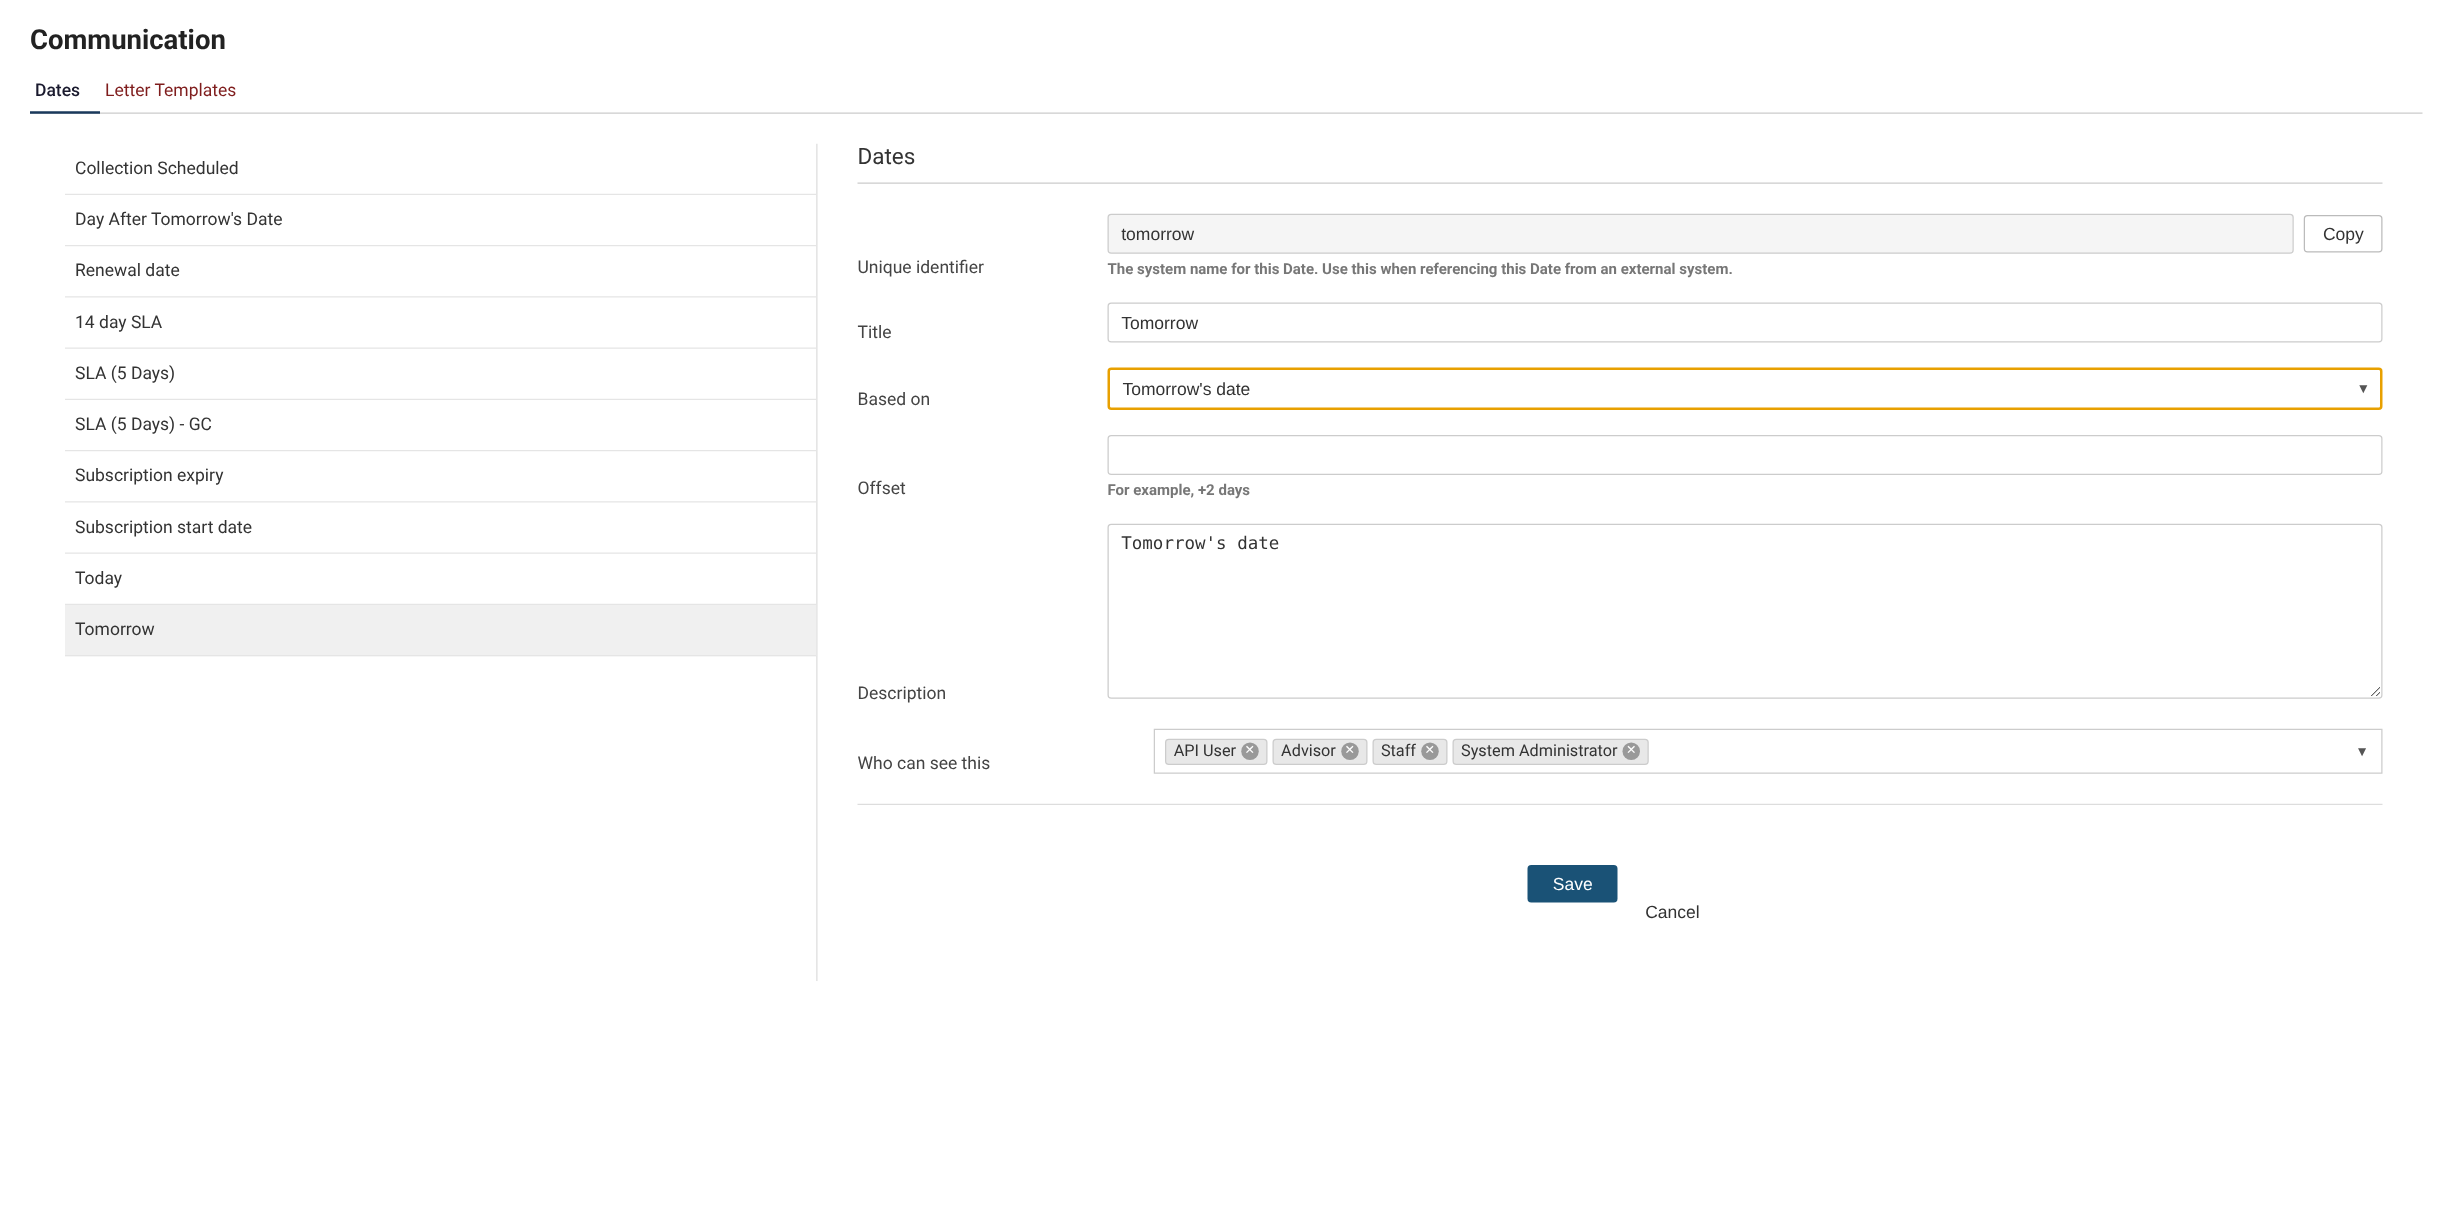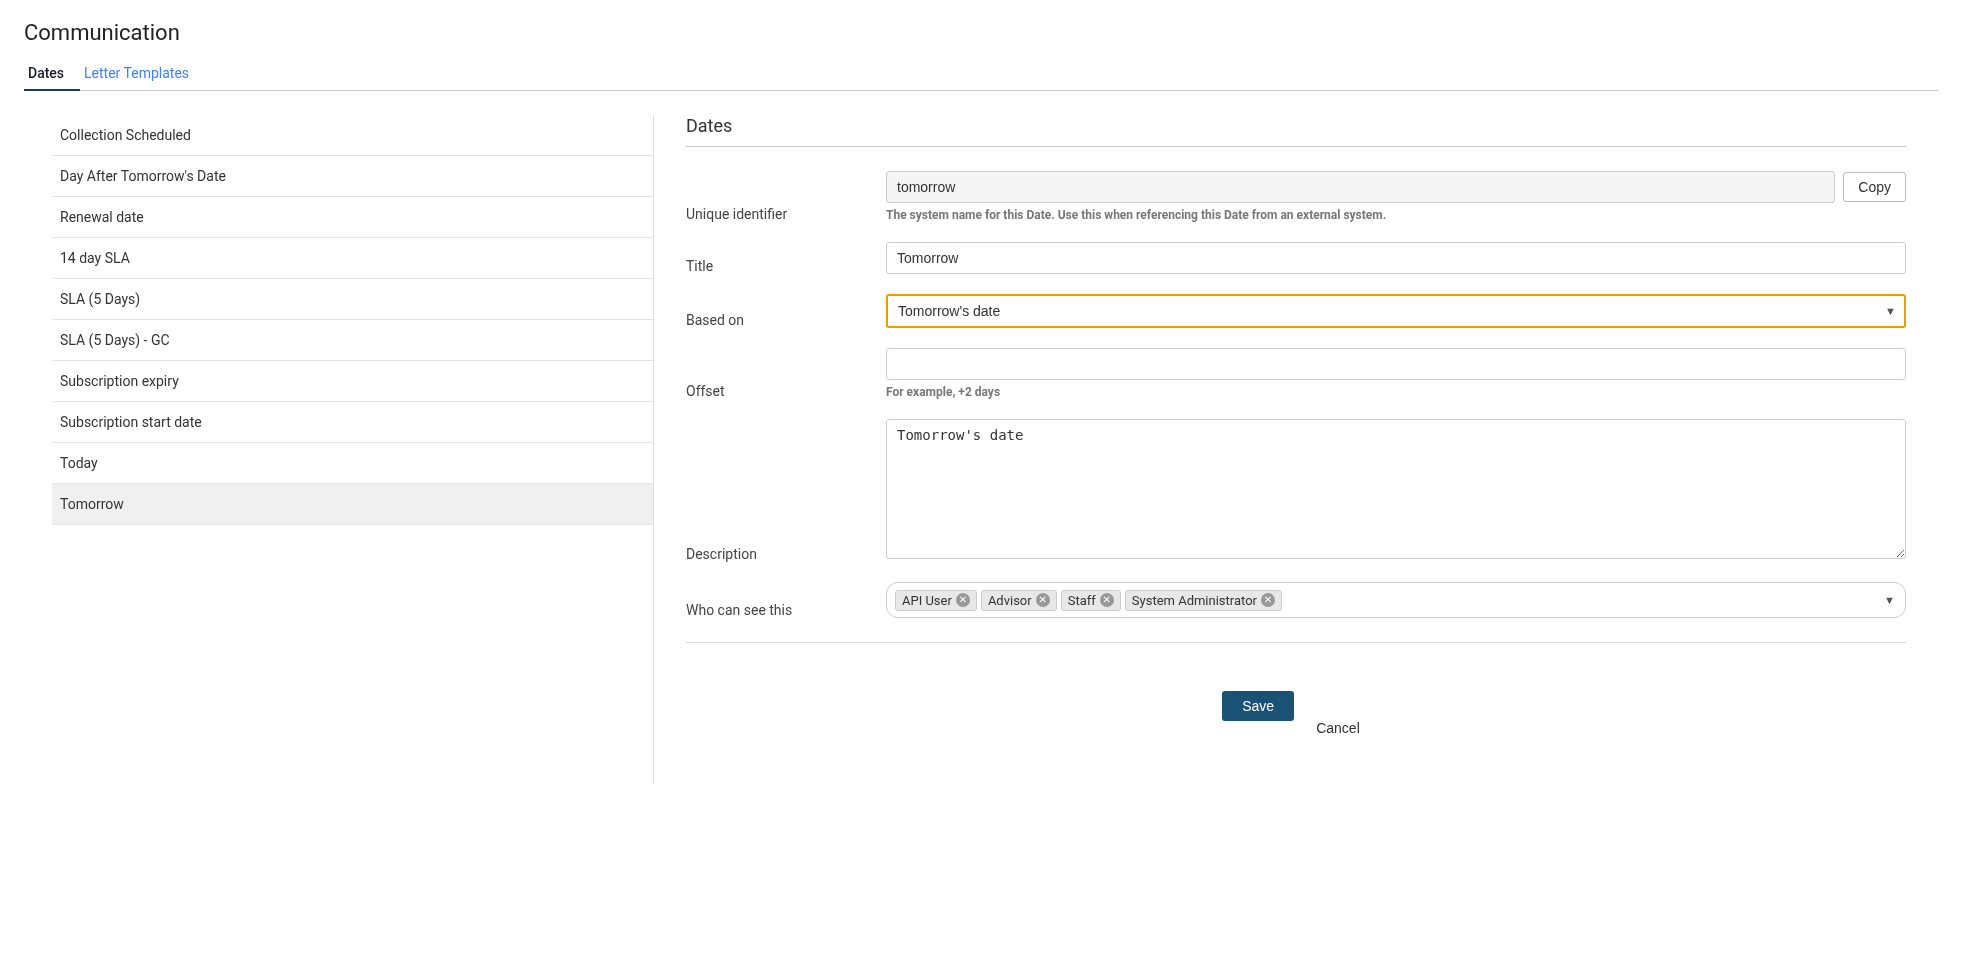--- a/index.html
+++ b/index.html
@@ -9,36 +9,36 @@
       color: #333;
       background: #fff;
     }
 
     .page-container {
       padding: 20px 24px 0 24px;
     }
 
     .page-title {
       font-size: 22px;
-      font-weight: 400;
+      font-weight: 700;
       color: #222;
       margin-bottom: 12px;
     }
 
     .tabs-bar {
       display: flex;
       border-bottom: 1px solid #ccc;
       margin-bottom: 0;
     }
 
     .tab {
       padding: 8px 16px 8px 4px;
       cursor: pointer;
       font-size: 14px;
-      color: #3b82f6;
+      color: #7f1d1d;
       border-bottom: 2px solid transparent;
       margin-bottom: -1px;
       text-decoration: none;
     }
 
     .tab.active {
       color: #1a1a2e;
       border-bottom: 2px solid #1a3a5c;
       font-weight: 500;
     }
@@ -188,24 +188,25 @@
     }
 
     .multi-select-wrap {
       position: relative;
       display: flex;
       align-items: center;
       flex-wrap: wrap;
       gap: 4px;
       padding: 5px 30px 5px 8px;
       border: 1px solid #ccc;
-      border-radius: 12px;
+      border-radius: 0;
       background: #fff;
       min-height: 36px;
       cursor: pointer;
+      margin-left: 37px;
     }
 
     .multi-select-wrap::after {
       content: '▼';
       position: absolute;
       right: 10px;
       top: 50%;
       transform: translateY(-50%);
       font-size: 11px;
       color: #555;

